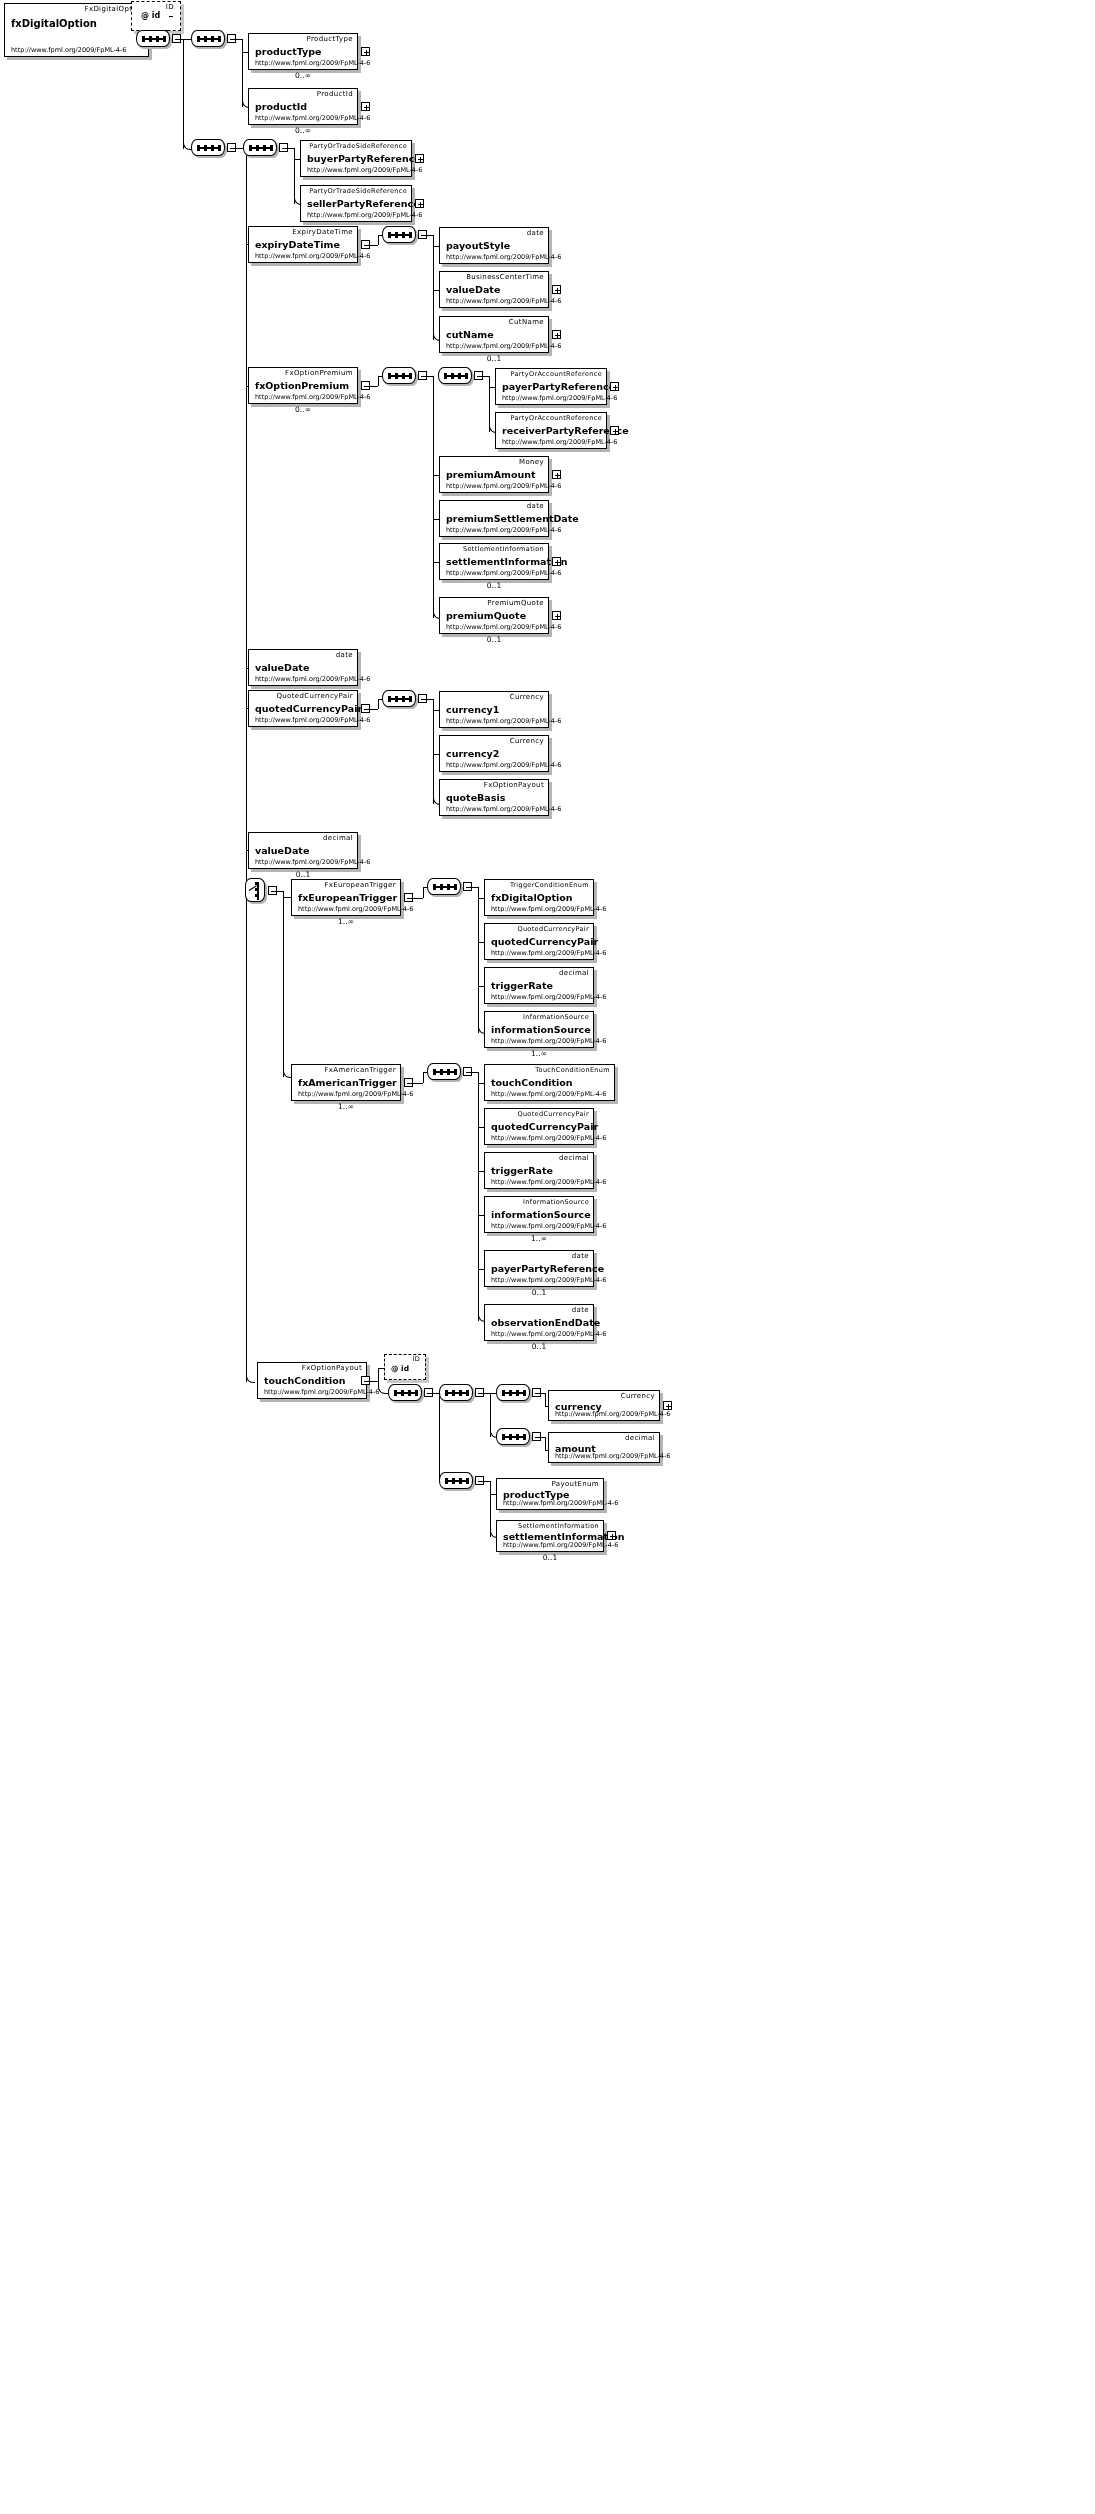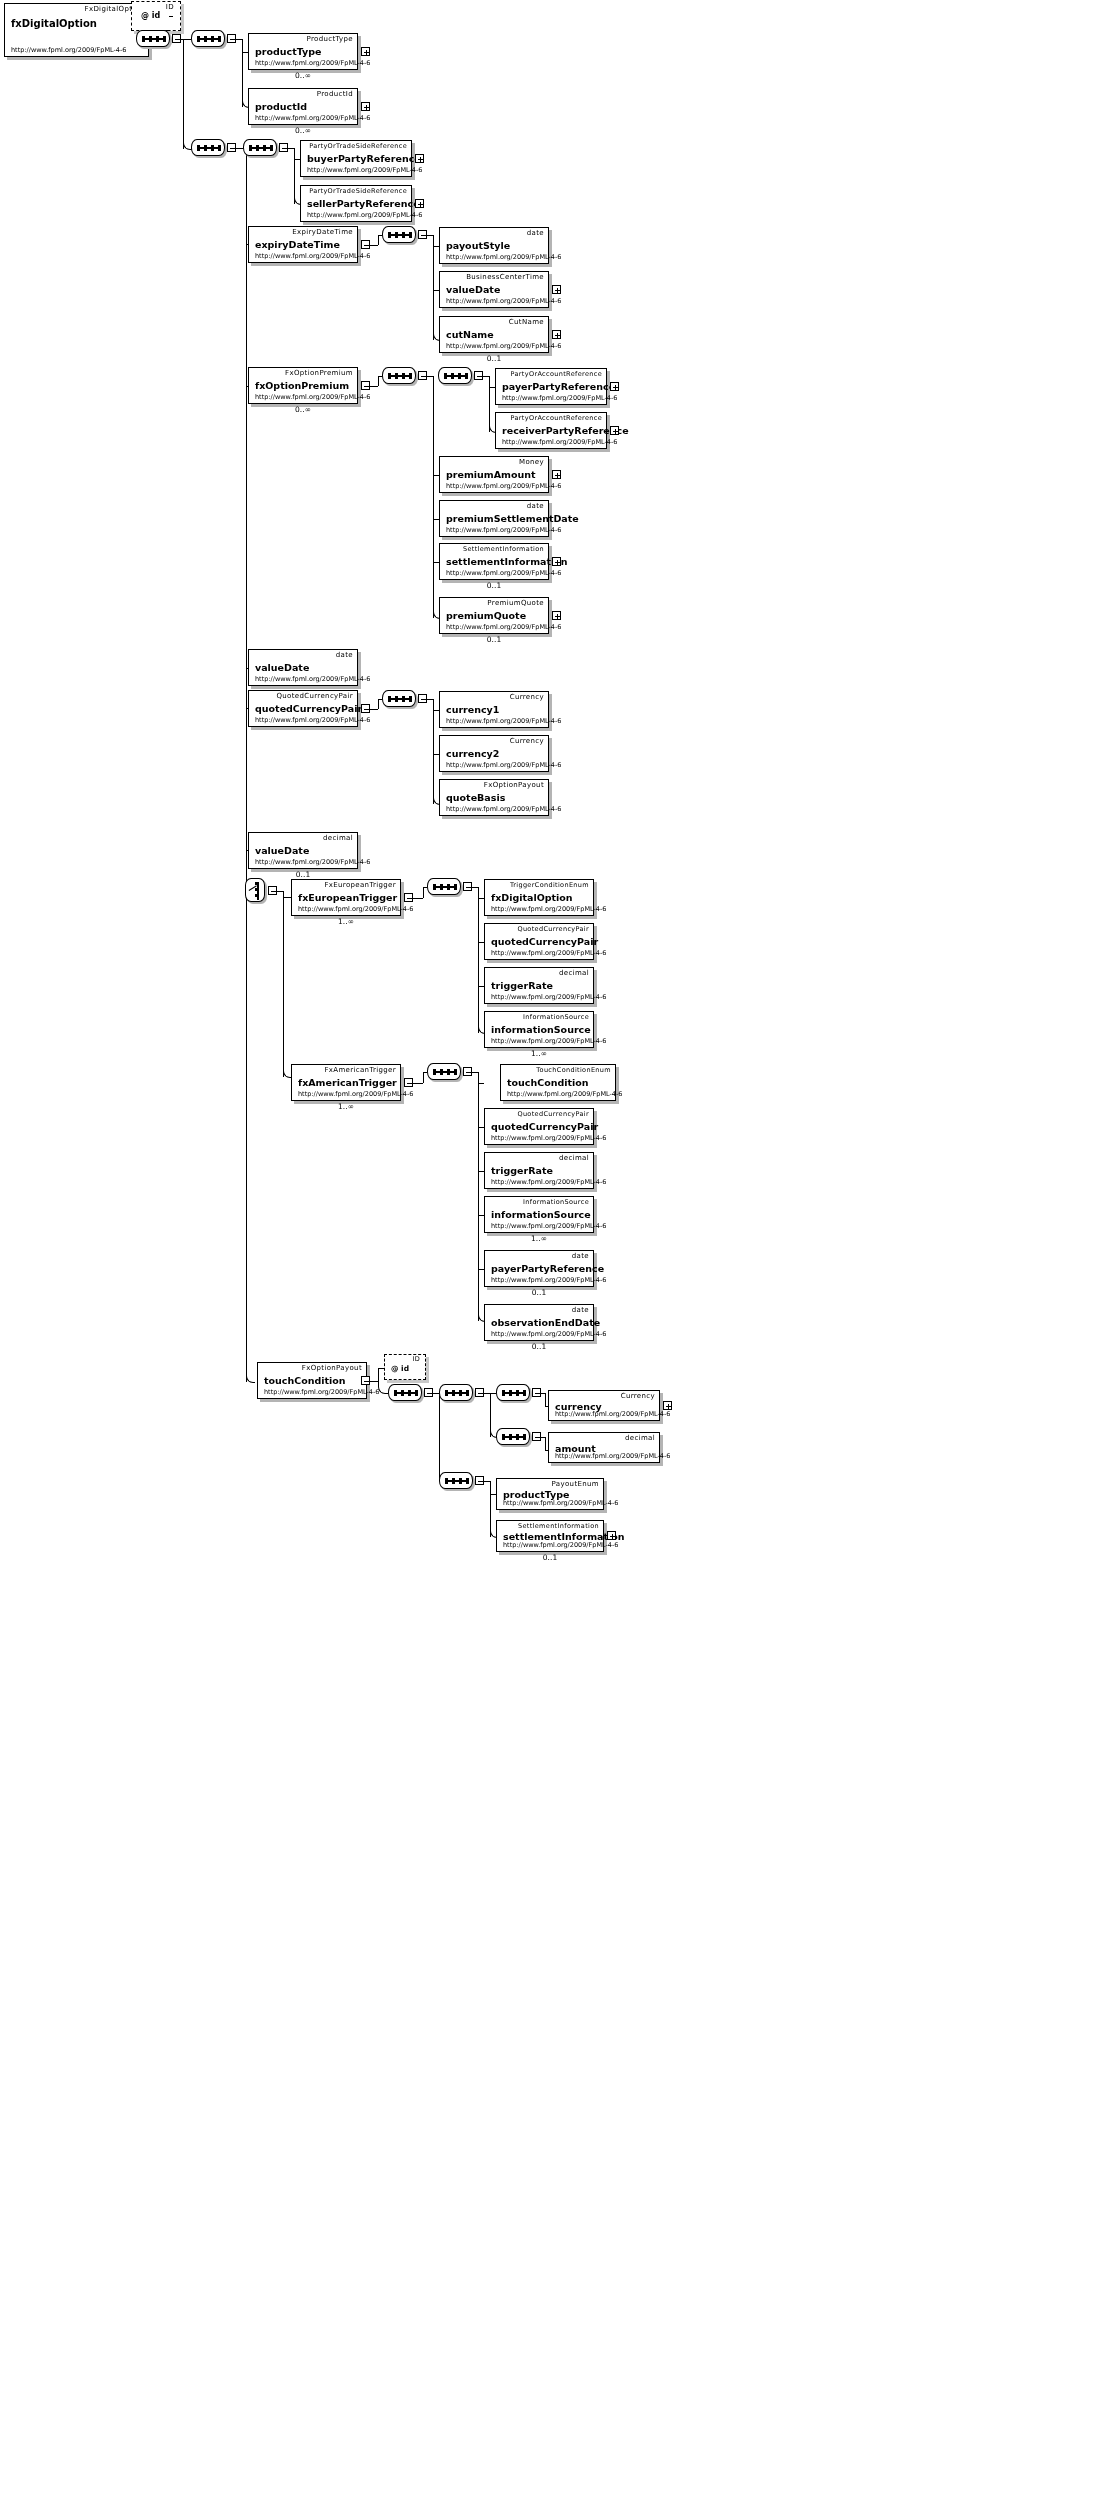--- a/index.html
+++ b/index.html
@@ -425,21 +425,21 @@
   <div class="tgl" style="left:463px;top:1067px;"></div>
   <div class="ln lnh" style="left:472px;top:1071.5px;width:6px;"></div>
   <div class="ln lnv" style="left:478px;top:1071.5px;height:249px;"></div>
   <div class="ln lnh" style="left:478px;top:1082.5px;width:6px;"></div>
   <div class="ln lnh" style="left:478px;top:1126.5px;width:6px;"></div>
   <div class="ln lnh" style="left:478px;top:1170.5px;width:6px;"></div>
   <div class="ln lnh" style="left:478px;top:1214.5px;width:6px;"></div>
   <div class="ln lnh" style="left:478px;top:1268.5px;width:6px;"></div>
   <div class="elbow" style="left:478px;top:1071.5px;width:6px;height:249px;"></div>
 
-  <div class="nodebox" style="left:484px;top:1064px;width:116px;height:37px;margin-left:16px;">
+  <div class="nodebox" style="left:484px;top:1064px;width:131px;height:37px;">
     <span class="nb-type" style="font-size:6.5px;">TouchConditionEnum</span>
     <span class="nb-name">touchCondition</span>
     <span class="nb-ns">http://www.fpml.org/2009/FpML-4-6</span>
   </div>
   <div class="nodebox" style="left:484px;top:1108px;width:110px;height:37px;">
     <span class="nb-type" style="font-size:6.5px;">QuotedCurrencyPair</span>
     <span class="nb-name">quotedCurrencyPair</span>
     <span class="nb-ns">http://www.fpml.org/2009/FpML-4-6</span>
   </div>
   <div class="nodebox" style="left:484px;top:1152px;width:110px;height:37px;">

